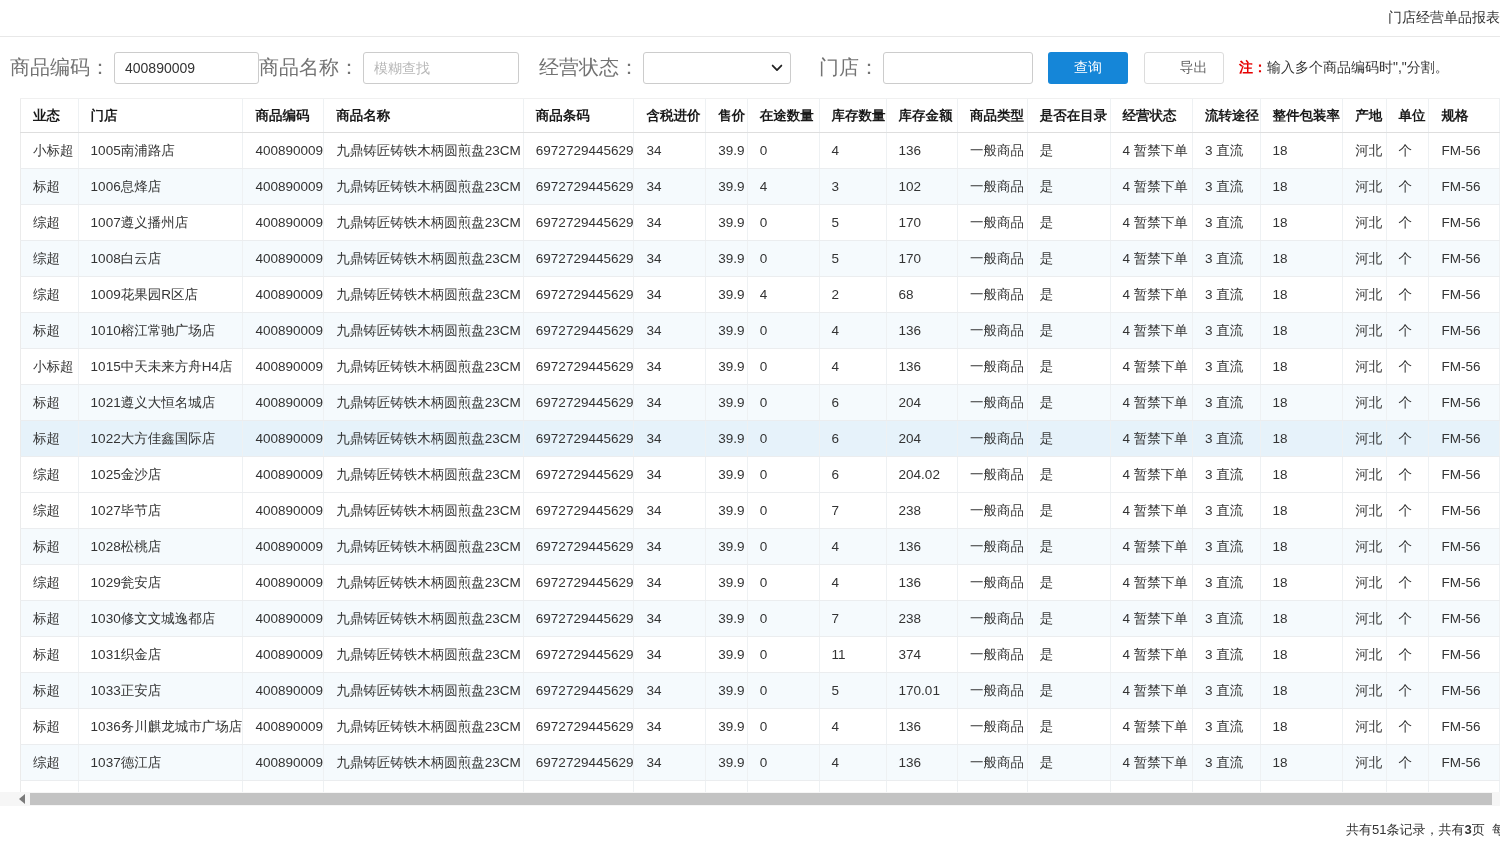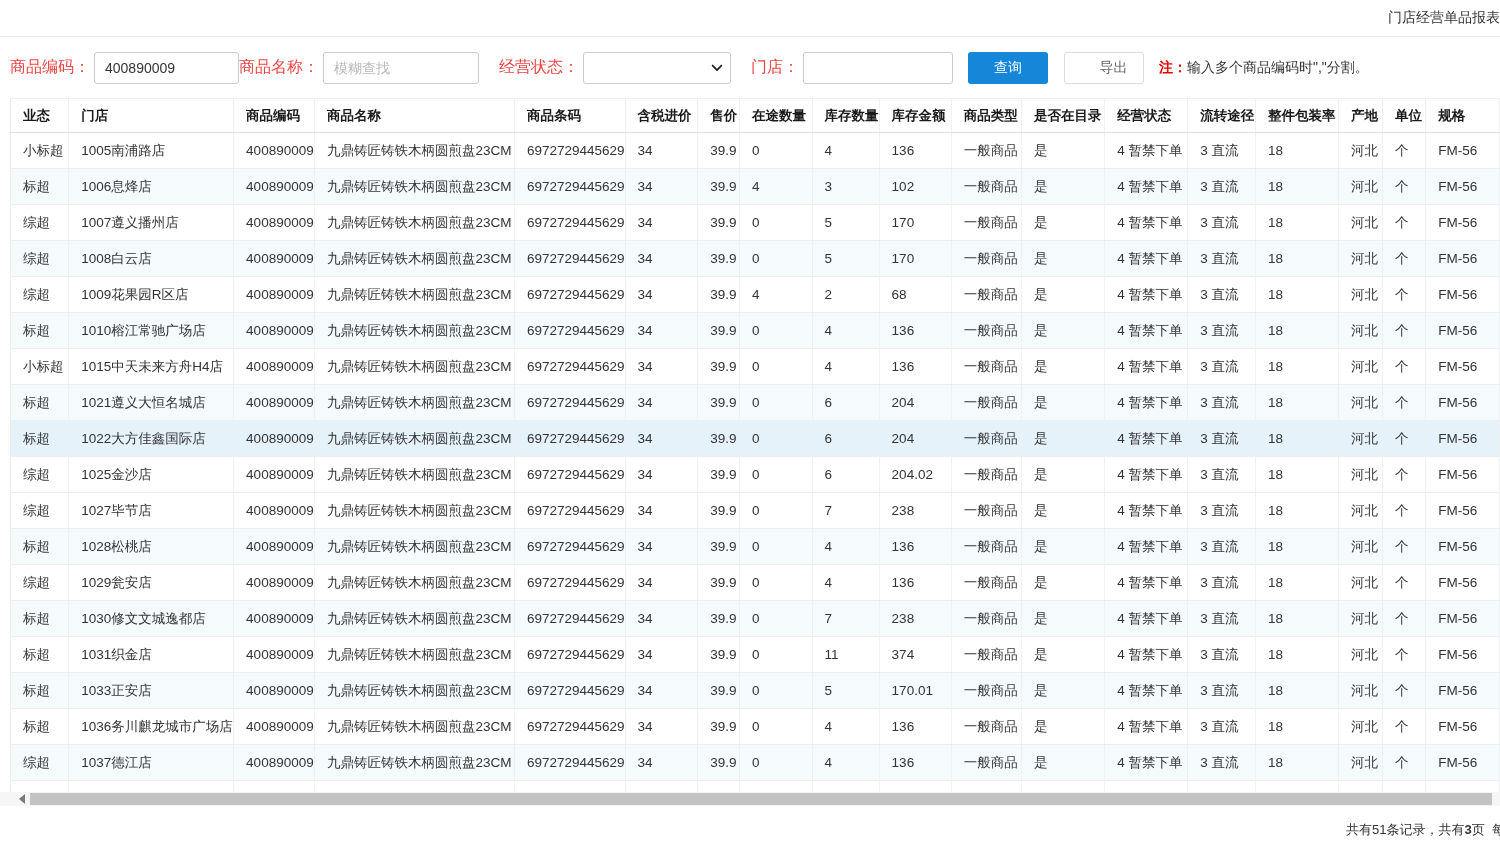--- a/index.html
+++ b/index.html
@@ -3,44 +3,44 @@
 <meta charset="utf-8">
 <style>
   * { margin:0; padding:0; box-sizing:border-box; }
   html,body { width:1500px; height:858px; overflow:hidden; background:#fff;
     font-family:"Liberation Sans","DejaVu Sans",sans-serif; color:#333; }
   .titlebar { height:37px; display:flex; align-items:center; padding-left:13px;
     border-bottom:1px solid #e8e8e8; background:#fff;justify-content:flex-end; }
   .titlebar .title { font-size:14px; color:#333; }
 
   .searchbar { height:61px; display:flex; align-items:center; padding-left:10px; white-space:nowrap; }
-  .searchbar label { font-size:16px; color:#ef4444; }
+  .searchbar label { font-size:20px; color:#737373; }
   .txt-input { height:32px; border:1px solid #ccc; border-radius:3px; padding:0 10px;
     font-size:14px; color:#333; font-family:inherit; outline:none; }
   .txt-input::placeholder { color:#b8b8b8; }
   #product-code { width:145px; margin-left:4px; }
   .lbl-name { }
   #product-name { width:156px; margin-left:4px; }
   .lbl-status { margin-left:20px;font-family:Liberation Mono, monospace; }
   .select-box { position:relative; display:inline-block; margin-left:4px; }
   #status-select { width:148px; height:32px; border:1px solid #ccc; border-radius:3px;
     appearance:none; -webkit-appearance:none; background:#fff; padding:0 26px 0 10px;
     font-size:14px; font-family:inherit; outline:none; }
   .select-box .chev { position:absolute; right:7px; top:9px; pointer-events:none; }
-  .lbl-store { margin-left:20px; }
+  .lbl-store { margin-left:28px; }
   #store-input { width:150px; margin-left:4px; }
   .btn-query { margin-left:15px; width:80px; height:32px; border:none; border-radius:3px;
     color:#fff; font-size:14px; font-family:inherit; cursor:pointer; }
   .btn-export { margin-left:16px; width:80px; height:32px; background:#fff;
     border:1px solid #dcdcdc; border-radius:3px; color:#666; font-size:14px;
     font-family:inherit; cursor:pointer;padding-left:19px; }
   .note { margin-left:15px; font-size:14px; color:#333; }
   .note .red { font-weight:bold; }
 
-  .table-wrap { margin-left:10px; }
+  .table-wrap { margin-left:20px; }
   table { border-collapse:collapse; table-layout:fixed; border-left:1px solid #ebebeb; }
   th, td { text-align:left; padding:0 0 0 12px; overflow:hidden; white-space:nowrap;
     border-right:1px solid #eef1f3; font-size:13.5px; }
   th { height:34px; font-weight:bold; color:#1a1a1a; border-bottom:1px solid #dedede;
     border-top:1px solid #f0f0f0; background:#fff; }
   td { height:36px; border-bottom:1px solid #ebedef; color:#333; background:#fff; }
   tr.shaded td { background:#f5fafd; }
   tr.highlighted td { background:#e6f2fa; }
   tr.partial td { height:11px; border-bottom:none; }
 

